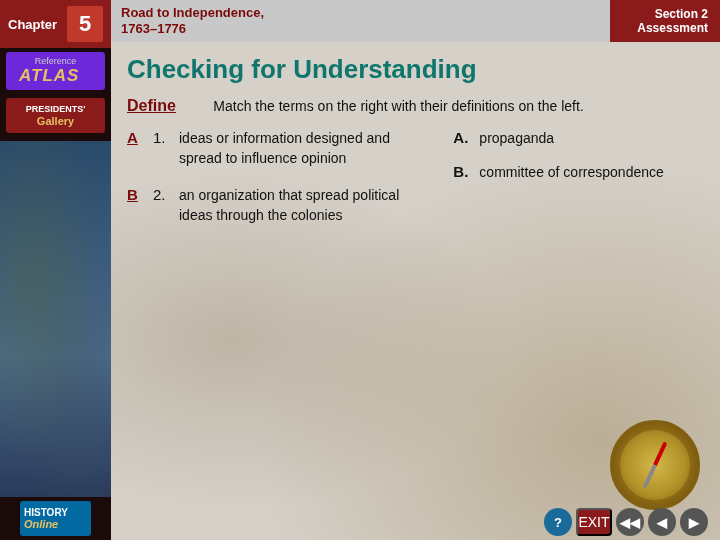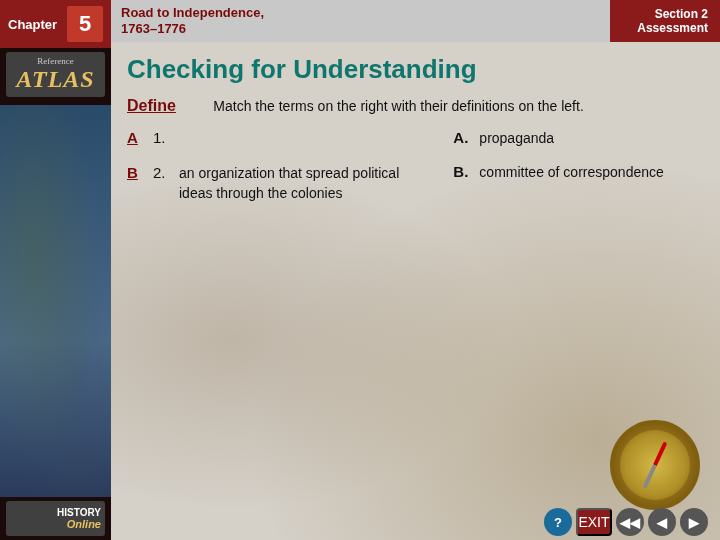--- a/index.html
+++ b/index.html
@@ -42,42 +42,41 @@
       width: 36px;
       height: 36px;
       display: flex;
       align-items: center;
       justify-content: center;
       border-radius: 2px;
       margin-left: 4px;
     }
 
     .sidebar-atlas {
-      background: #404040;
+      background: #6d28d9;
       margin: 4px 6px;
       border-radius: 3px;
       padding: 4px;
       display: flex;
       flex-direction: column;
-      align-items: center;
-      font-family: Liberation Serif, serif;
     }
 
     .atlas-label {
       color: #ccc;
       font-size: 9px;
       text-align: center;
     }
 
     .atlas-title {
       color: #e8c060;
-      font-size: 24px;
+      font-size: 17px;
       font-weight: bold;
       font-style: italic;
       letter-spacing: 1px;
+      margin-left: 9px;
     }
 
     .sidebar-presidents {
       background: #8b1a1a;
       margin: 4px 6px;
       border-radius: 3px;
       padding: 6px 4px;
       display: flex;
       flex-direction: column;
       align-items: center;
@@ -107,27 +106,27 @@
 
     .sidebar-map-overlay {
       position: absolute;
       inset: 0;
       background:
         radial-gradient(ellipse at 30% 40%, rgba(80,100,60,0.4) 0%, transparent 60%),
         radial-gradient(ellipse at 70% 70%, rgba(60,80,100,0.3) 0%, transparent 50%);
     }
 
     .sidebar-history {
-      background: #404040;
-      margin: 4px 6px;
+      background: #0369a1;
+      margin: 4px 20px;
       border-radius: 3px;
       padding: 6px 4px;
       display: flex;
       flex-direction: column;
-      align-items: flex-end;
+      align-items: flex-start;
     }
 
     .history-label {
       color: white;
       font-size: 10px;
       font-weight: bold;
     }
 
     .history-online {
       color: #e8c060;
@@ -387,20 +386,24 @@
 <body>
 
 <div class="sidebar">
   <div class="sidebar-chapter-bar">
     <span>Chapter</span>
     <div class="chapter-number">5</div>
   </div>
   <div class="sidebar-atlas">
     <span class="atlas-label">Reference</span>
     <span class="atlas-title">ATLAS</span>
+  </div>
+  <div class="sidebar-presidents">
+    <span class="presidents-label">PRESIDENTS'</span>
+    <span class="presidents-gallery">Gallery</span>
   </div>
   <div class="sidebar-map-bg">
     <div class="sidebar-map-overlay"></div>
   </div>
   <div class="sidebar-history">
     <span class="history-label">HISTORY</span>
     <span class="history-online">Online</span>
   </div>
 </div>
 
@@ -431,20 +434,21 @@
       <div class="define-section">
         <span class="define-word">Define</span>
         <span class="define-intro">Match the terms on the right with their definitions on the left.</span>
       </div>
 
       <div class="two-column">
         <div class="left-col">
           <div class="item-row">
             <span class="item-letter">A</span>
             <span class="item-number">1.</span>
+            <span class="item-text">ideas or information designed and spread to influence opinion</span>
           </div>
           <div class="item-row">
             <span class="item-letter">B</span>
             <span class="item-number">2.</span>
             <span class="item-text">an organization that spread political ideas through the colonies</span>
           </div>
         </div>
 
         <div class="right-col">
           <div class="answer-item">

